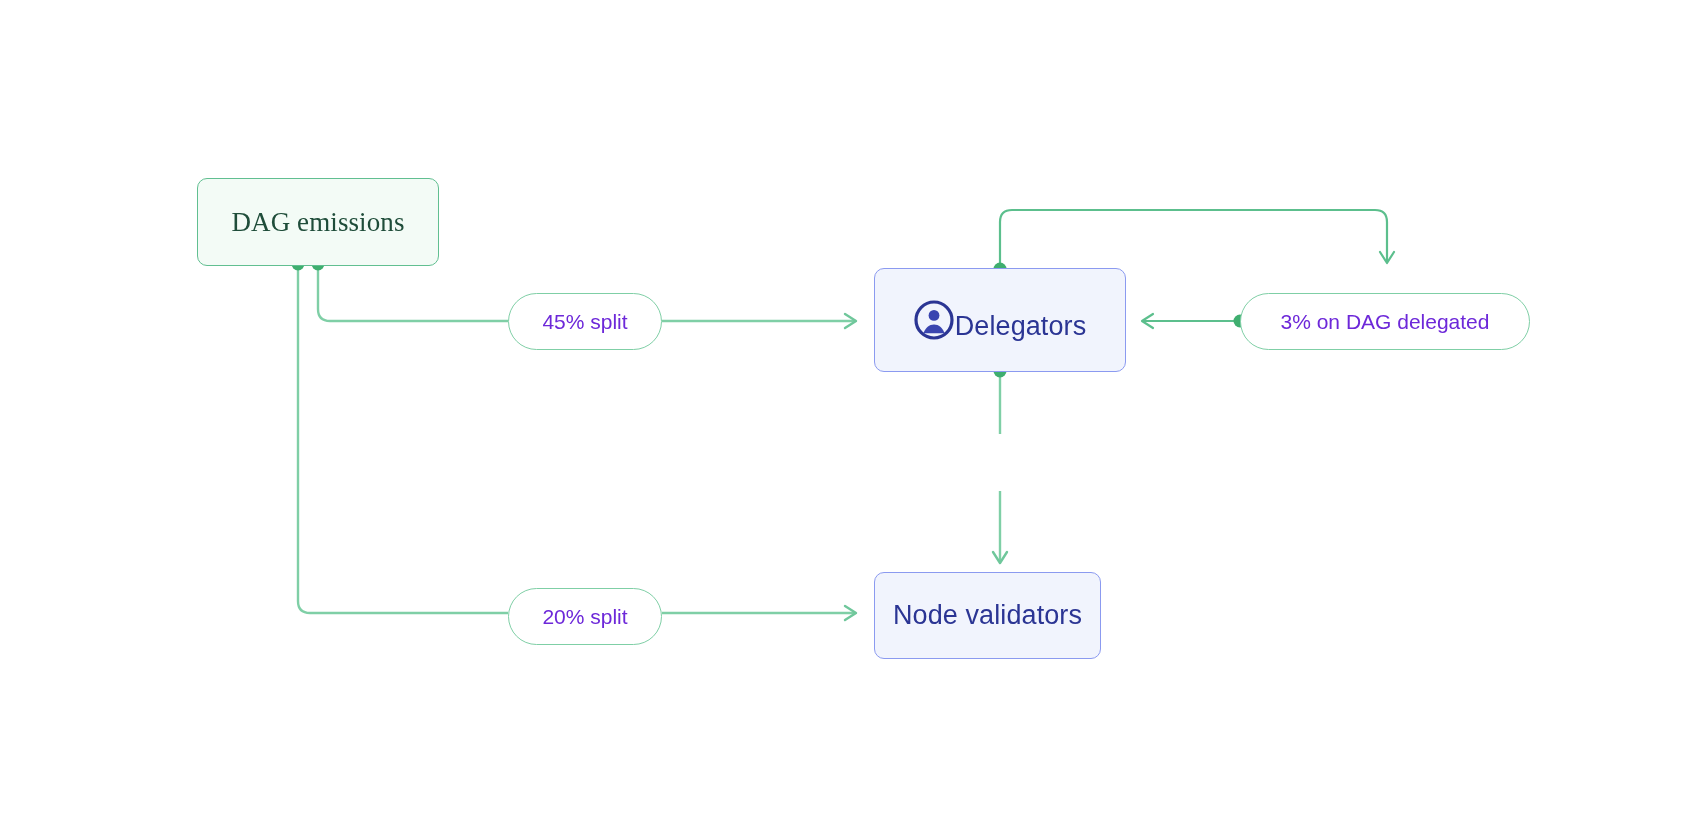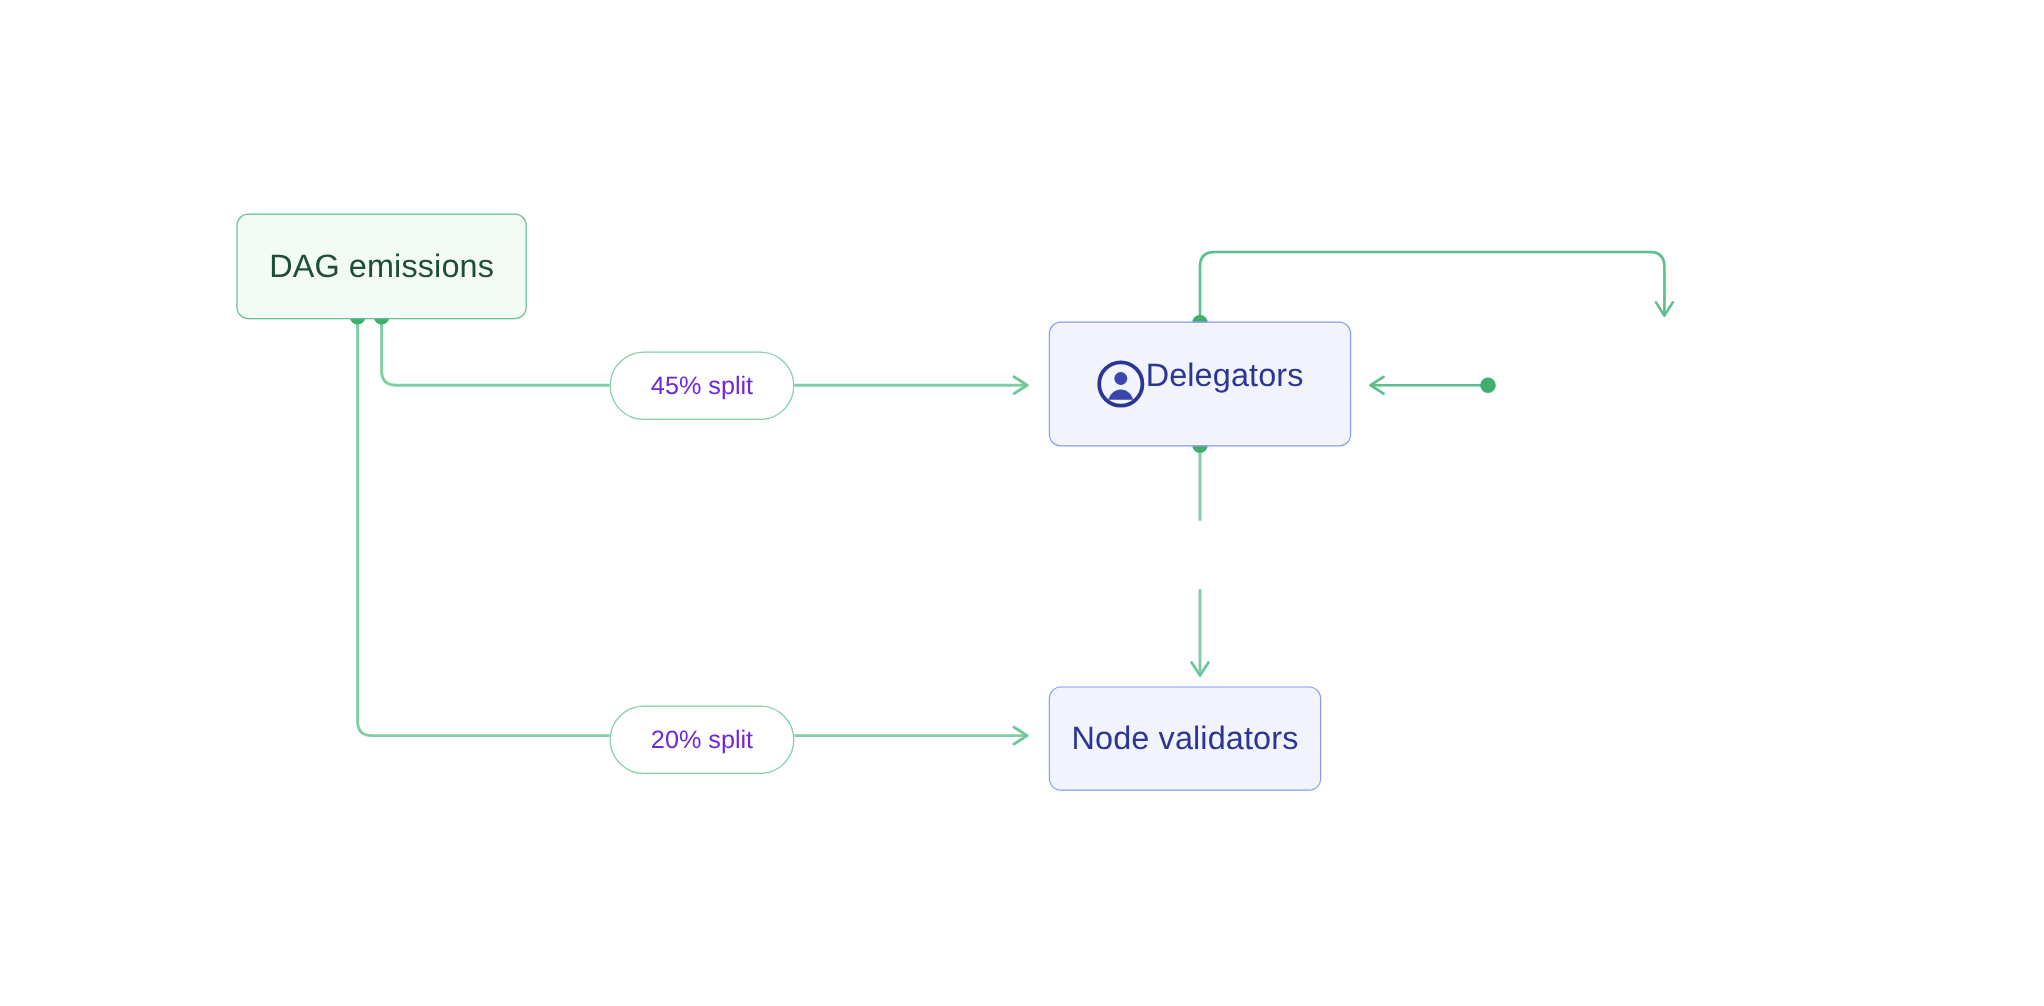--- a/index.html
+++ b/index.html
@@ -36,39 +36,40 @@
     align-items: center;
     justify-content: center;
     border-radius: 10px;
     box-sizing: border-box;
   }
 
   .node-green {
     background: #f3fbf6;
     border: 1.6px solid #61bf91;
     color: #1f4d3a;
+    font-family: Liberation Serif, serif;
   }
   .node-indigo {
     background: #f1f4fd;
     border: 1.6px solid #8b9af0;
     color: #2b3594;
   }
 
   .node-label {
     font-size: 27px;
     line-height: 1;
     letter-spacing: 0.1px;
     white-space: nowrap;
   }
   .node-green .node-label { font-weight: 400; color: #1f4d3a; }
   .node-indigo .node-label { font-weight: 500; color: #2b3594; }
 
   .node-inner {
     display: flex;
-    align-items: flex-start;
+    align-items: flex-end;
     gap: 1px;
   }
 
   .user-icon {
     width: 40px;
     height: 40px;
     flex: 0 0 40px;
     display: block;
   }
 
@@ -186,14 +187,17 @@
 
   <div class="pill" id="pill-45-split">
     <span>45% split</span>
   </div>
 
   <div class="pill" id="pill-20-split">
     <span>20% split</span>
   </div>
 
 
+  <div class="pill" id="pill-3-dag">
+    <span>3% on DAG delegated</span>
+  </div>
 
 </div>
 
 </body></html>

